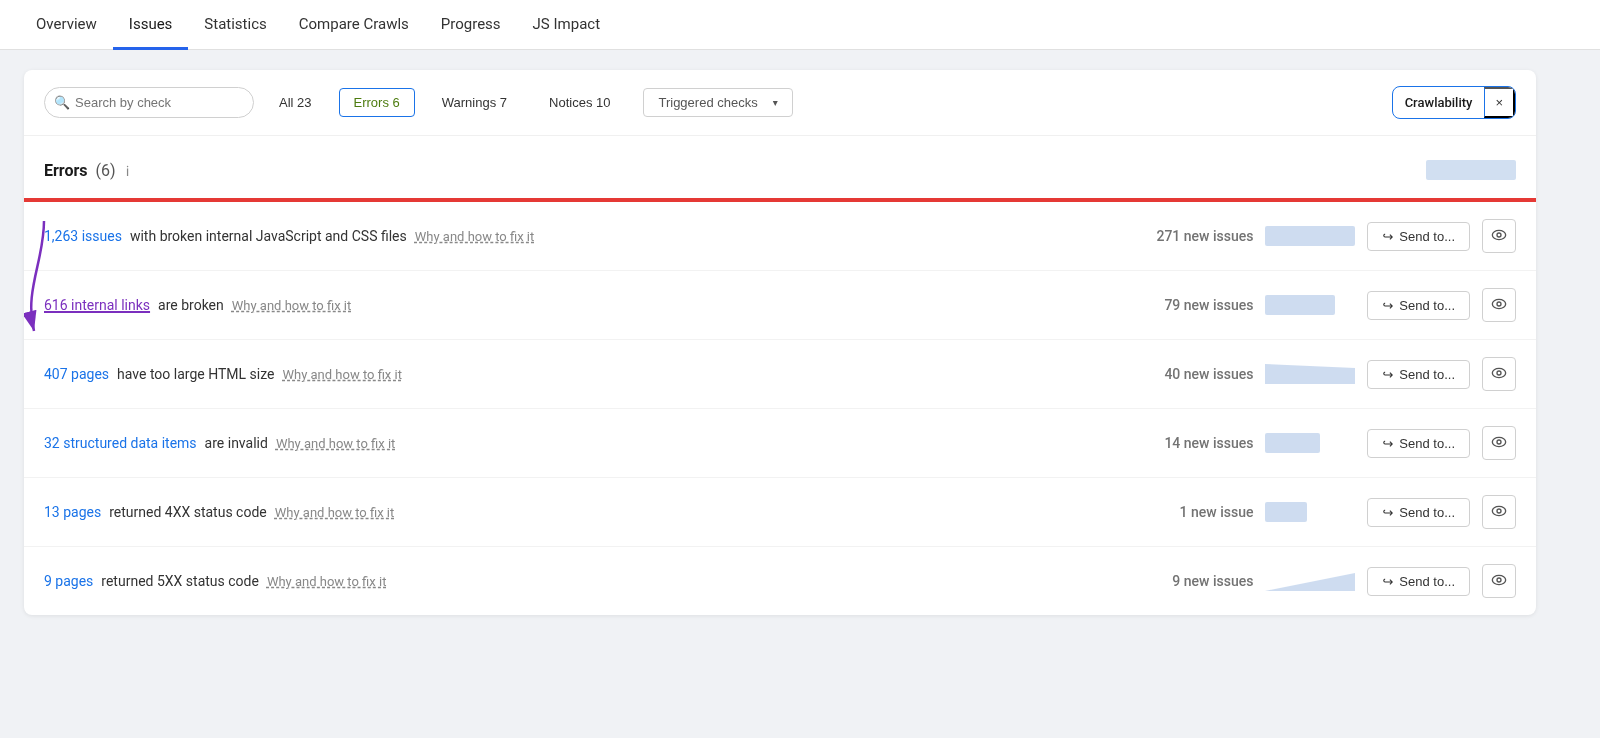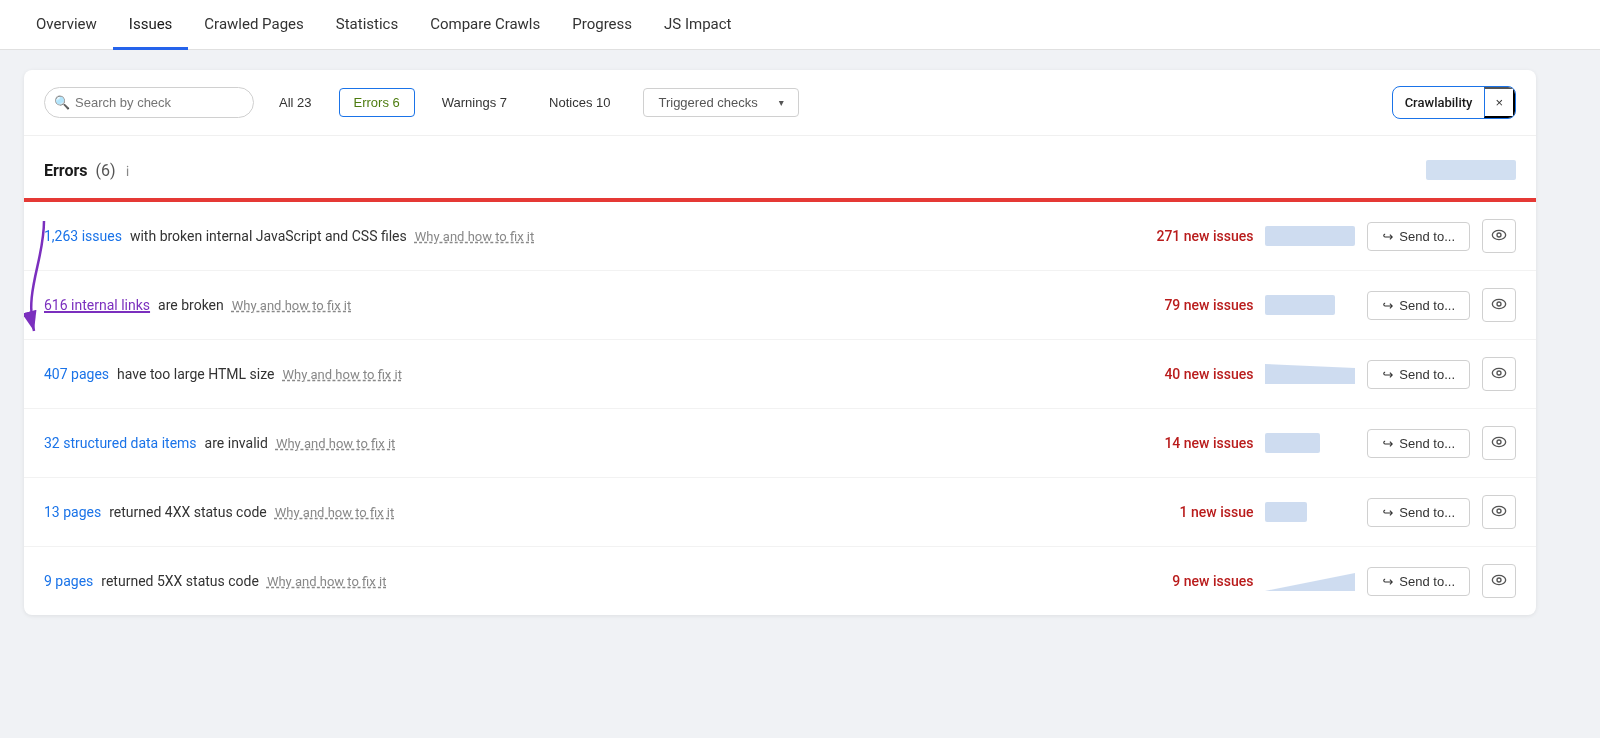--- a/index.html
+++ b/index.html
@@ -101,21 +101,21 @@
 
     .triggered-btn {
       padding: 6px 14px;
       border: 1px solid #d0d0d0;
       border-radius: 4px;
       background: #fff;
       font-size: 13px;
       cursor: pointer;
       display: flex;
       align-items: center;
-      gap: 21px;
+      gap: 15px;
       color: #555;
       margin-left: 8px;
     }
     .triggered-btn .chevron {
       font-size: 10px;
     }
 
     .crawlability-filter {
       margin-left: auto;
       display: flex;
@@ -203,21 +203,21 @@
     .fix-link {
       color: #888;
       font-size: 13px;
       text-decoration: underline;
       text-decoration-style: dashed;
       cursor: pointer;
       white-space: nowrap;
     }
 
     .issue-new-count {
-      color: #b91c1c;
+      color: #737373;
       font-size: 14px;
       font-weight: 500;
       white-space: nowrap;
       min-width: 120px;
       text-align: right;
     }
 
     .issue-chart {
       width: 90px;
       height: 36px;
@@ -258,21 +258,20 @@
       text-decoration-color: #7b2fbe;
       text-decoration-thickness: 2px;
     }
   </style>
 </head>
 <body>
 
 <nav class="top-nav">
   <div class="nav-item">Overview</div>
   <div class="nav-item active">Issues</div>
-  <div class="nav-item">Crawled Pages</div>
   <div class="nav-item">Statistics</div>
   <div class="nav-item">Compare Crawls</div>
   <div class="nav-item">Progress</div>
   <div class="nav-item">JS Impact</div>
 </nav>
 
 <div class="main-content">
   <div class="card">
 
     <div class="filter-bar">

